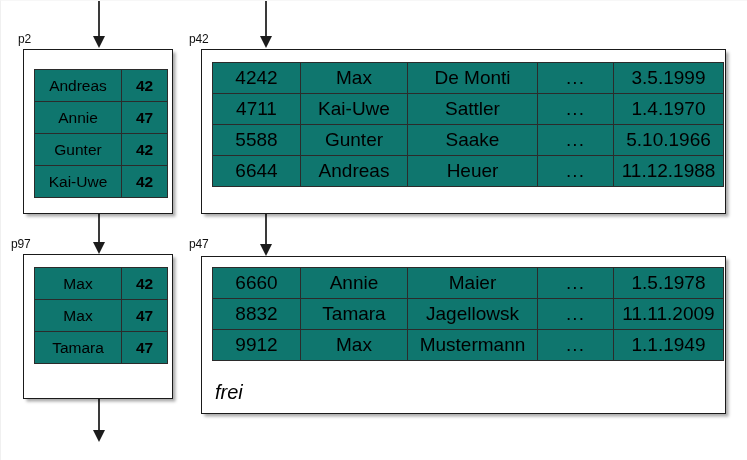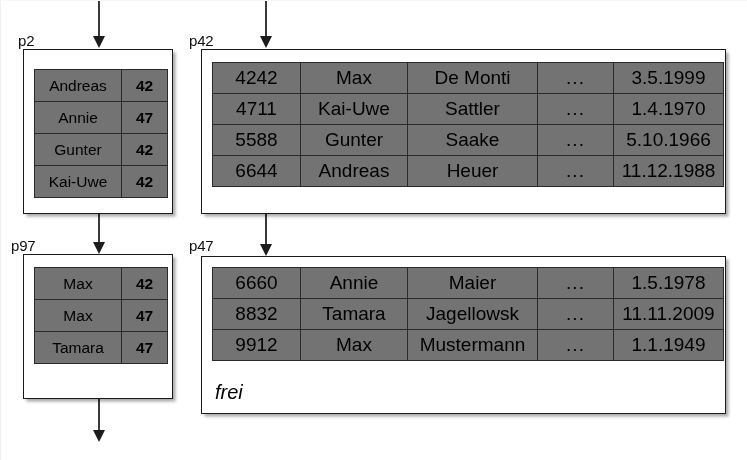--- a/index.html
+++ b/index.html
@@ -15,41 +15,41 @@
     font-family: "Liberation Sans", sans-serif;
     overflow: hidden;
     box-sizing: border-box;
     border-left: 1px solid #f0f0f0;
     border-top: 1px solid #f7f7f7;
   }
 
   
   .page-label {
     position: absolute;
-    font-size: 15px;
+    font-size: 12px;
     color: #111111;
     letter-spacing: -0.2px;
     white-space: nowrap;
   }
 
   
   .page-box {
     position: absolute;
     background: #ffffff;
     border: 1.6px solid #1a1a1a;
     box-shadow: 2.5px 2.5px 3px rgba(0,0,0,0.35);
     box-sizing: border-box;
   }
 
   
   .tbl {
     position: absolute;
     border-collapse: collapse;
     table-layout: fixed;
-    background: #737373;
+    background: #0f766e;
   }
   .tbl td {
     border: 1.1px solid #2b2b2b;
     text-align: center;
     vertical-align: middle;
     color: #000000;
     font-size: 15px;
     padding: 0;
     white-space: nowrap;
     overflow: hidden;

